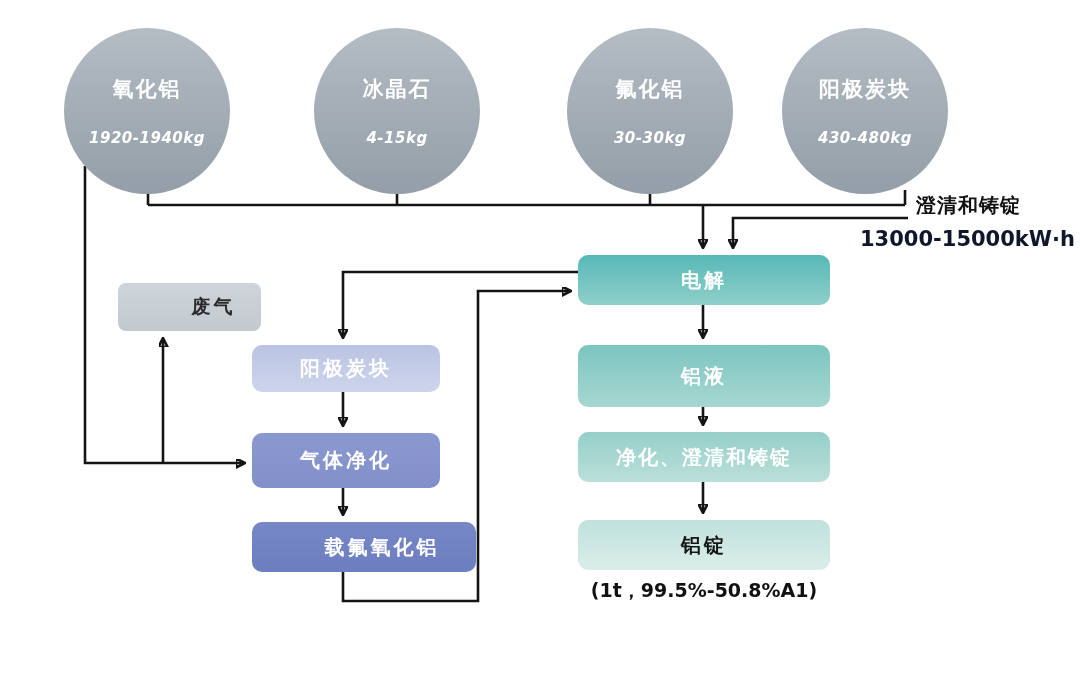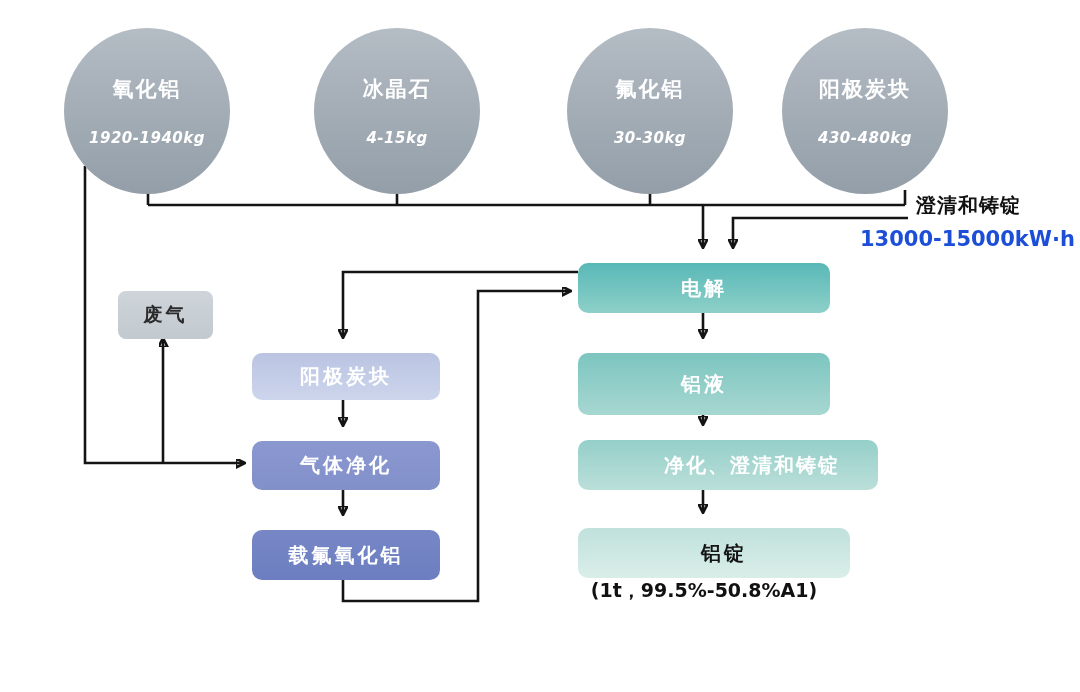--- a/index.html
+++ b/index.html
@@ -18,33 +18,33 @@
   }
   .circle .nm{font-size:21px;letter-spacing:2px;}
   .circle .amt{font-size:15px;letter-spacing:0.5px;font-style:italic;}
   .c1{left:64px;top:28px;}
   .c2{left:314px;top:28px;}
   .c3{left:567px;top:28px;}
   .c4{left:782px;top:28px;}
 
   .box{
     position:absolute;display:flex;align-items:center;justify-content:center;
-    font-weight:bold;color:#ffffff;font-size:20px;letter-spacing:3px;border-radius:10px;margin-top:8px;
+    font-weight:bold;color:#ffffff;font-size:20px;letter-spacing:3px;border-radius:10px;
   }
   .dianjie{left:578px;top:255px;width:252px;height:50px;background:linear-gradient(180deg,#58b8b7,#8ed0c9);}
   .lvye{left:578px;top:345px;width:252px;height:62px;background:linear-gradient(180deg,#7cc5c0,#a7d7d1);}
-  .jinghua{left:578px;top:432px;width:252px;height:50px;background:linear-gradient(180deg,#95cfc9,#bbdfd9);letter-spacing:2px;padding-left:48px;}
-  .lvding{left:578px;top:520px;width:252px;height:50px;background:linear-gradient(180deg,#c0e1dc,#daeee9);color:#141414;padding-left:20px;}
-  .feiqi{left:118px;top:283px;width:95px;height:48px;background:linear-gradient(180deg,#ced4da,#c2c9cf);color:#2b2b2b;font-size:19px;border-radius:8px;}
+  .jinghua{left:578px;top:432px;width:252px;height:50px;background:linear-gradient(180deg,#95cfc9,#bbdfd9);letter-spacing:2px;}
+  .lvding{left:578px;top:520px;width:252px;height:50px;background:linear-gradient(180deg,#c0e1dc,#daeee9);color:#141414;}
+  .feiqi{left:118px;top:283px;width:95px;height:48px;background:linear-gradient(180deg,#ced4da,#c2c9cf);color:#2b2b2b;font-size:19px;border-radius:8px;padding-left:48px;}
   .yangji{left:252px;top:345px;width:188px;height:47px;background:linear-gradient(180deg,#bac4e2,#cdd5ec);}
-  .qitijinghua{left:252px;top:433px;width:188px;height:49px;background:linear-gradient(180deg,#8b98d0,#8290ca);}
-  .zaifu{left:252px;top:522px;width:188px;height:50px;background:linear-gradient(180deg,#7787c6,#6c7ec0);}
+  .qitijinghua{left:252px;top:433px;width:188px;height:55px;background:linear-gradient(180deg,#8b98d0,#8290ca);}
+  .zaifu{left:252px;top:522px;width:188px;height:50px;background:linear-gradient(180deg,#7787c6,#6c7ec0);padding-left:36px;}
 
   .energy-name{position:absolute;left:916px;top:192px;font-size:20px;font-weight:bold;color:#111;letter-spacing:1px;}
-  .energy-amt{position:absolute;left:860px;top:227px;font-size:21px;font-weight:bold;color:#1d4ed8;}
+  .energy-amt{position:absolute;left:860px;top:227px;font-size:21px;font-weight:bold;color:#0f172a;}
   .ingot-note{position:absolute;left:558px;top:578px;width:292px;text-align:center;font-size:19px;font-weight:bold;color:#111;}
 </style>
 </head>
 <body>
 
 <div class="stage">
 
   <svg class="connectors" viewBox="0 0 1080 692">
     <defs>
       <marker id="ah" markerWidth="10" markerHeight="10" refX="8" refY="4.5" orient="auto" markerUnits="userSpaceOnUse">

